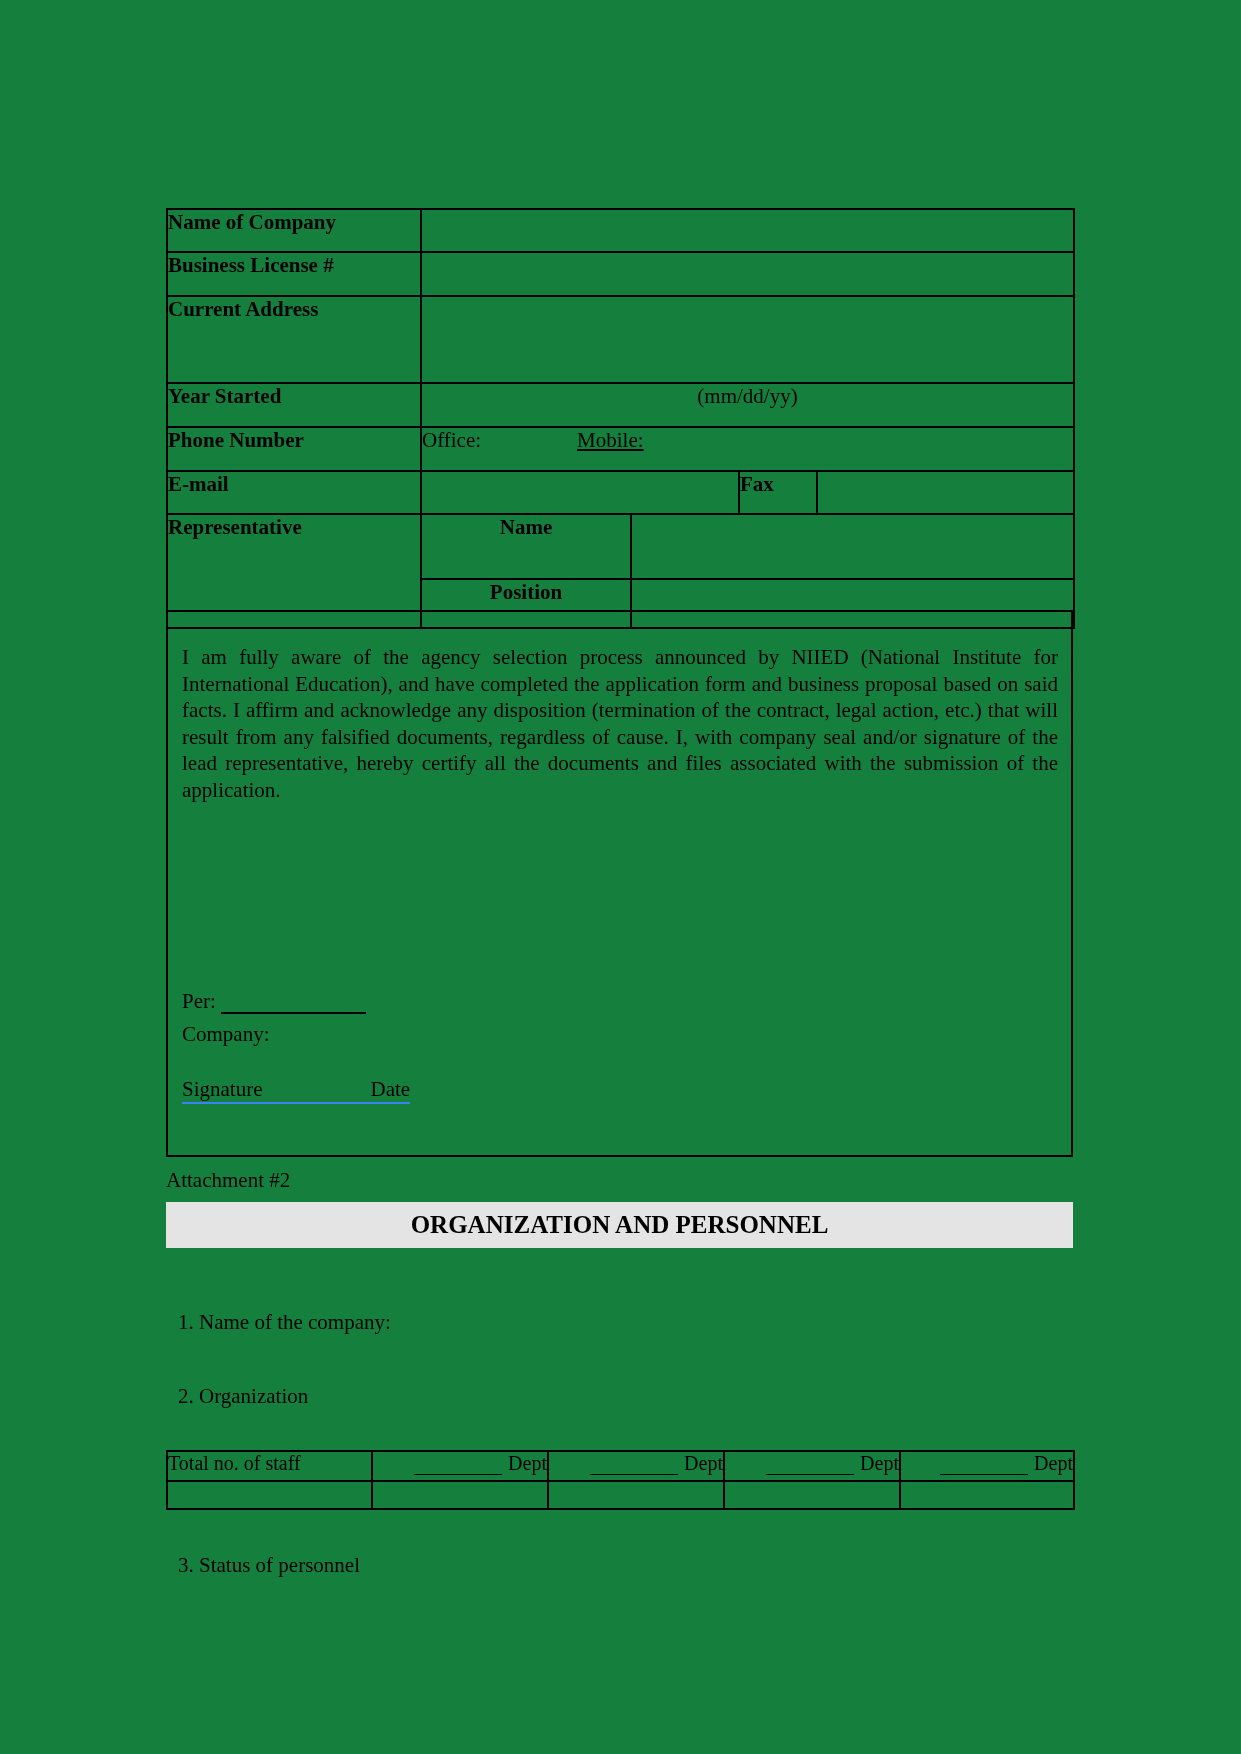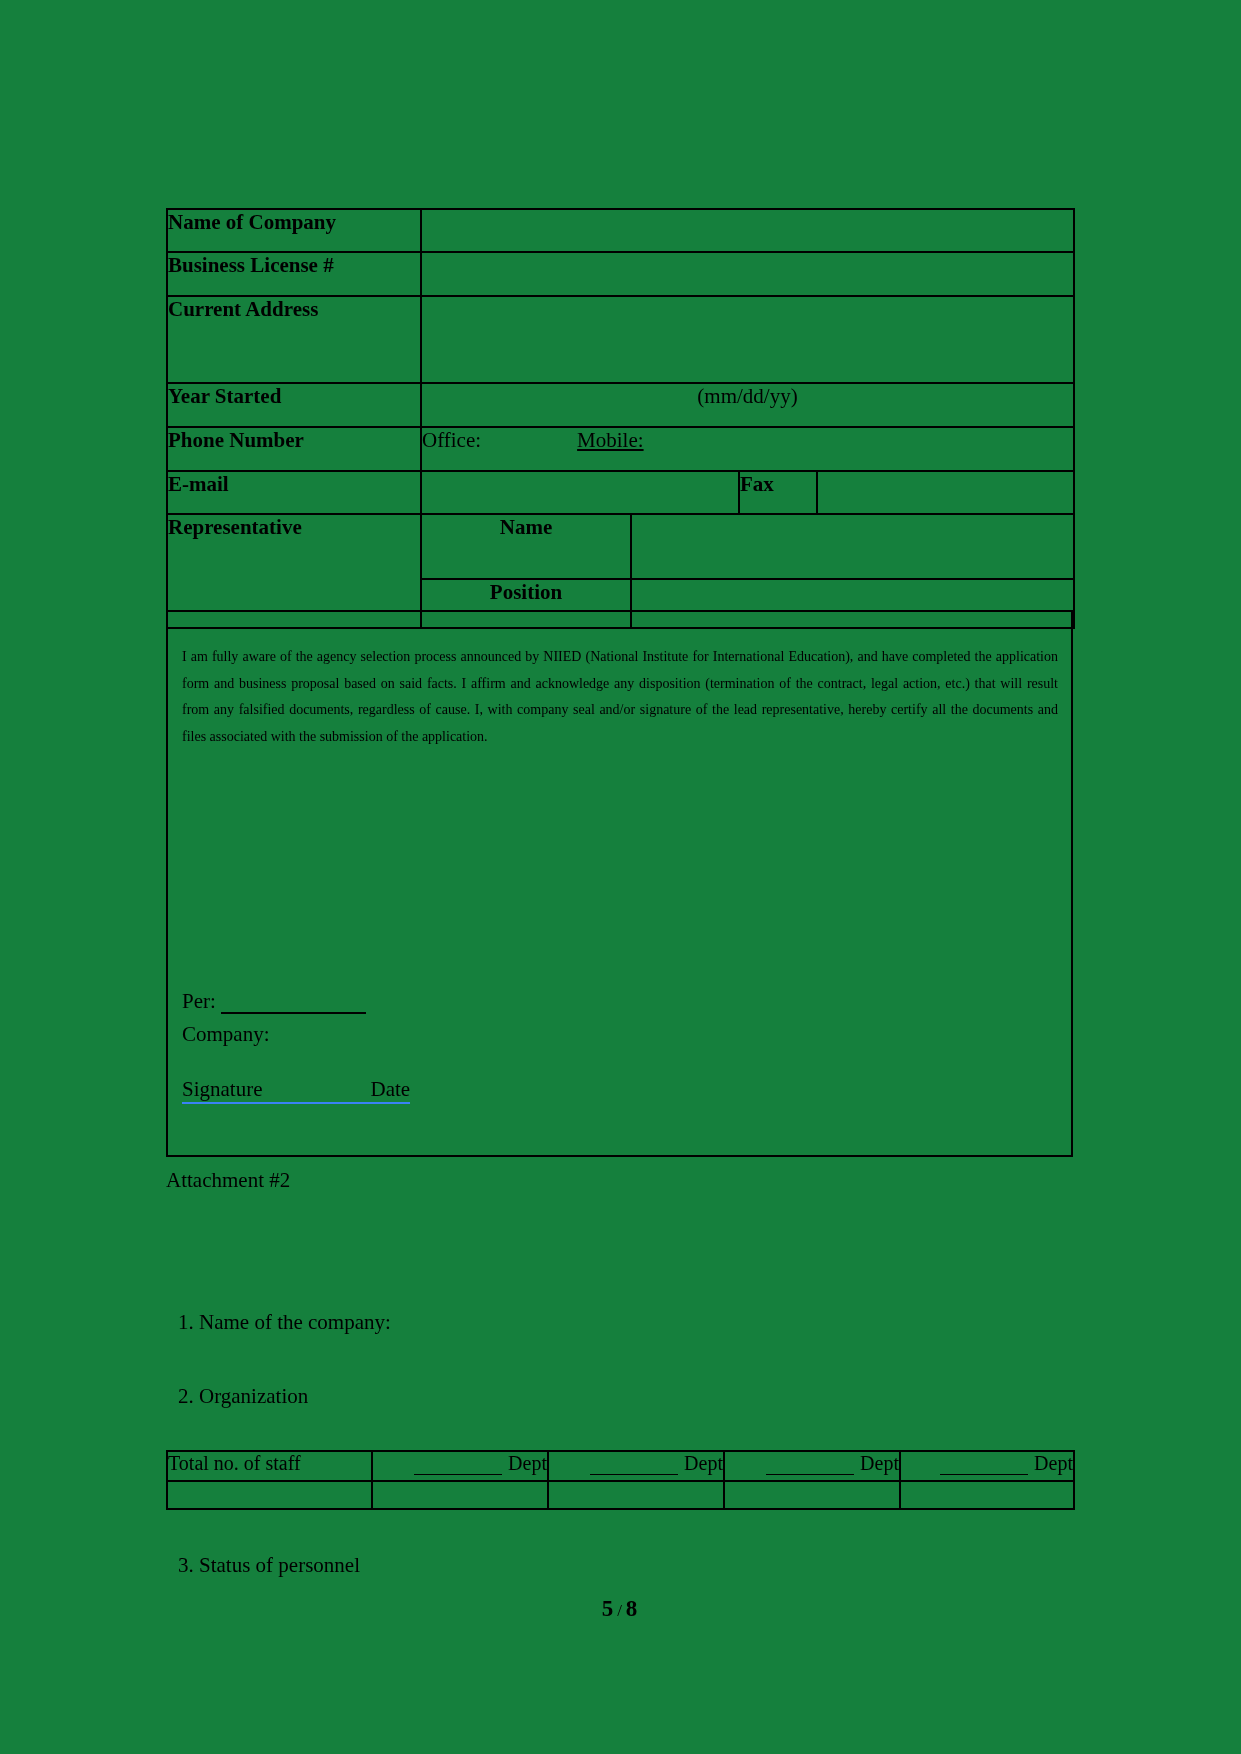--- a/index.html
+++ b/index.html
@@ -31,21 +31,21 @@
   td.center-val{text-align:center;padding-top:7px;}
   .mobile-span{margin-left:96px;text-decoration:underline;}
   
   .decl-box{
     position:absolute;left:166px;top:610px;
     width:907px;height:547px;
     border:2px solid #000;box-sizing:border-box;
   }
   .decl-text{
     position:absolute;left:14px;right:13px;top:32px;
-    font-size:14px;line-height:26.5px;
+    font-size:21px;line-height:26.5px;
     text-align:justify;
   }
   .decl-line{position:absolute;left:14px;font-size:21px;}
   .per-line{top:377px;}
   .company-line{top:410px;}
   .sig-line{top:465px;}
   .blank-line{
     display:inline-block;width:145px;height:21px;
     border-bottom:2px solid #000;vertical-align:bottom;
   }
@@ -147,20 +147,21 @@
     </div>
     <div class="decl-line company-line">
       <span>Company:</span>
     </div>
     <div class="decl-line sig-line">
       <span class="sig-underline"><span>Signature</span><span class="sig-gap"></span><span>Date</span></span>
     </div>
   </div>
 
   <div class="attachment-label">Attachment #2</div>
+  <div class="banner" style="background: rgb(228, 228, 228);">ORGANIZATION AND PERSONNEL</div>
 
   <div class="sec sec1">1. Name of the company:</div>
   <div class="sec sec2">2. Organization</div>
 
   <table class="staff-table">
     <colgroup>
       <col style="width:205px">
         <col style="width:176px">
         <col style="width:176px">
       <col style="width:176px">
@@ -179,17 +180,14 @@
       <td></td>
       <td></td>
       <td></td>
       <td></td>
     </tr>
   </tbody>
     </table>
 
   <div class="sec sec3">3. Status of personnel</div>
 
-  <div class="pagenum">
-    <span>5</span><span class="sep">/</span><span>8</span>
-  </div>
 
 </div>
 
 </body></html>

